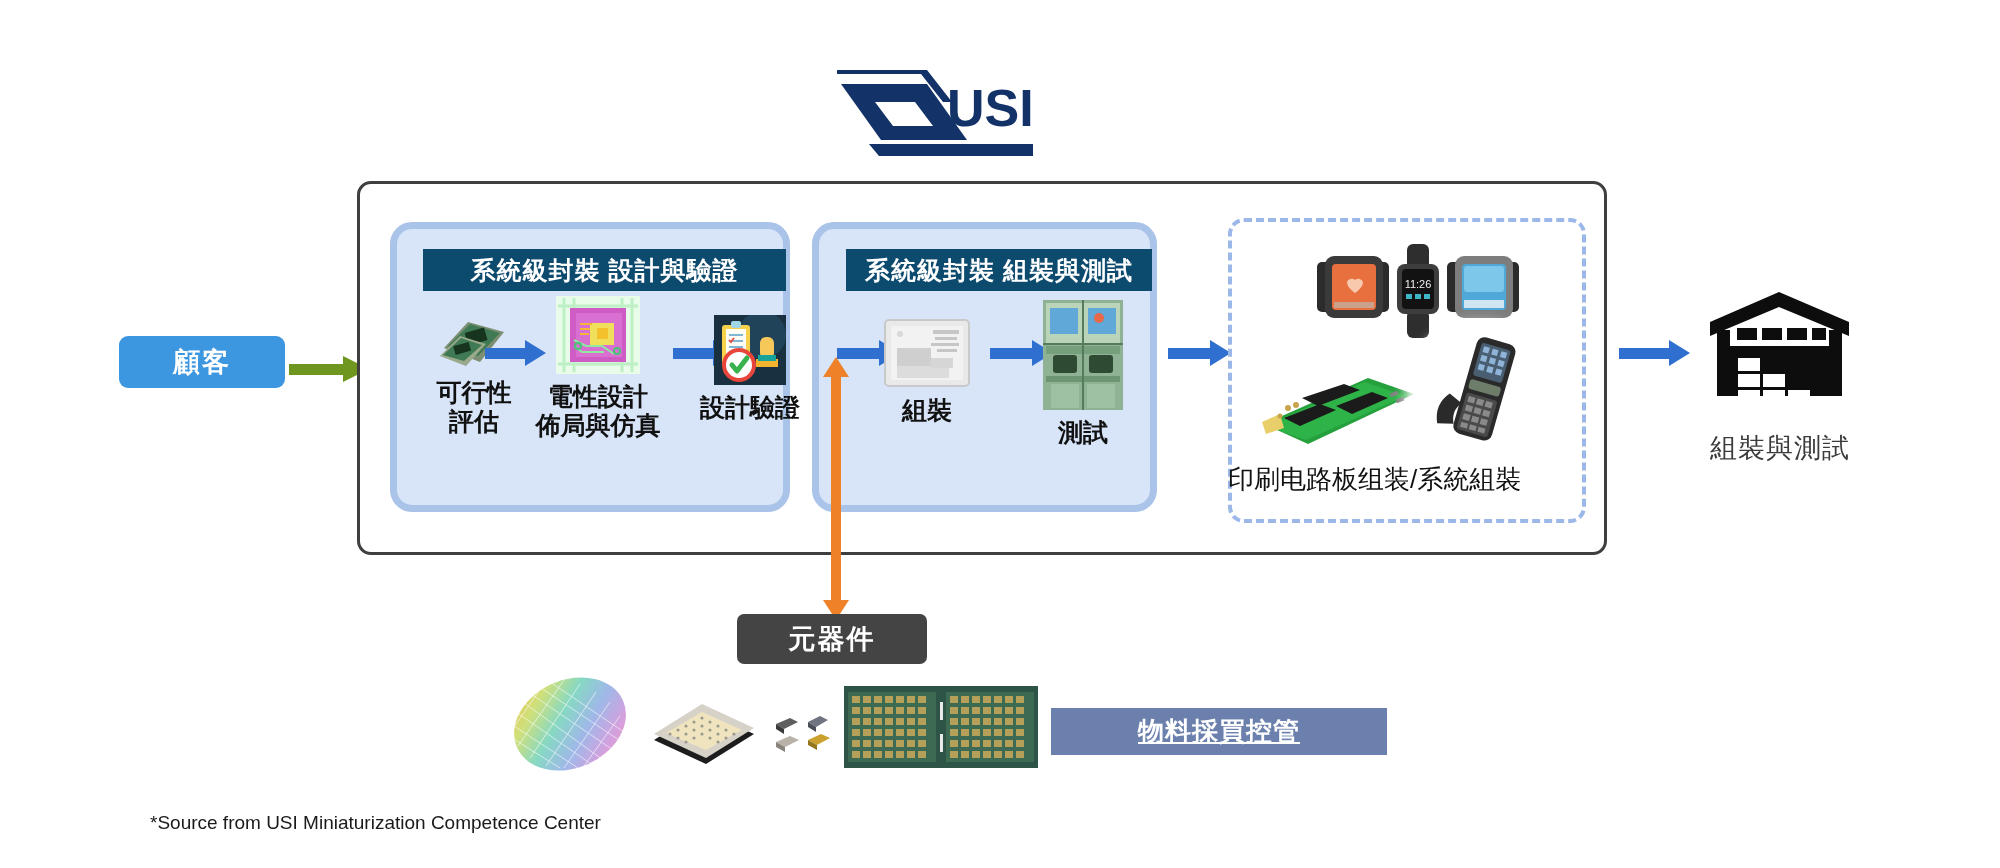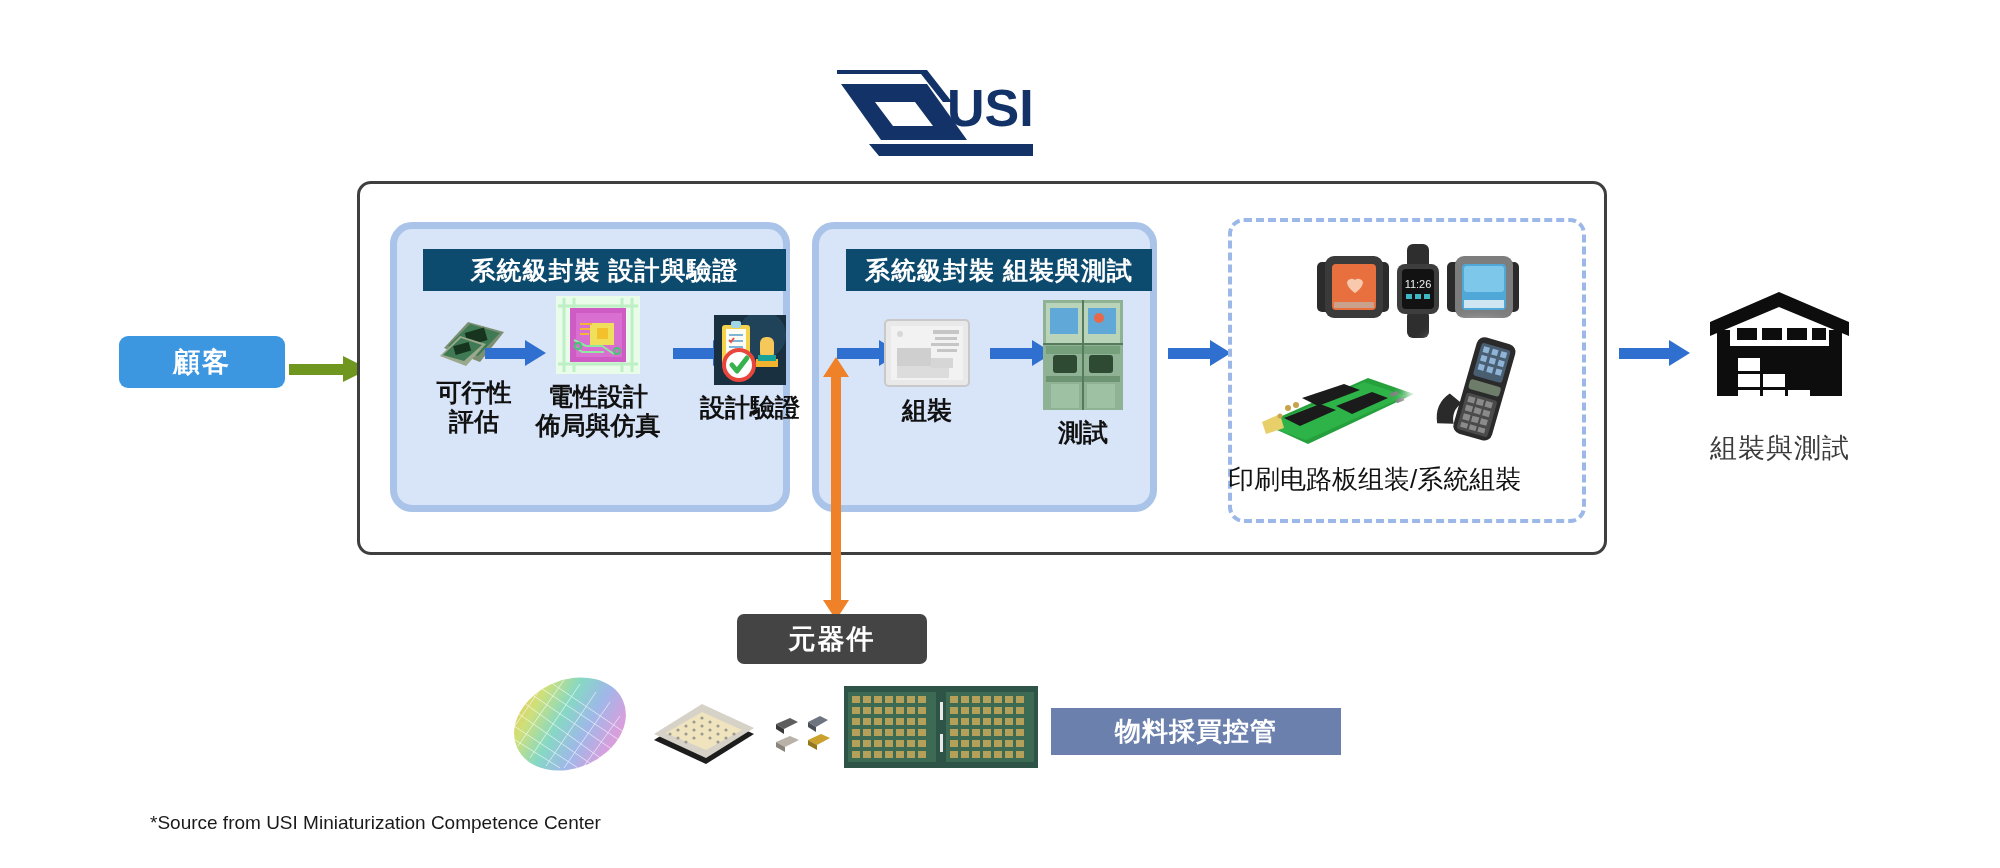--- a/index.html
+++ b/index.html
@@ -107,24 +107,24 @@
   
   #components-box{
     left:737px;top:614px;width:190px;height:50px;
     background:#444444;border-radius:7px;color:#fff;
     display:flex;align-items:center;justify-content:center;
     font-size:27px;font-weight:bold;letter-spacing:2px;
   }
 
   
   #procurement-box{
-    left:1051px;top:708px;width:290px;height:47px;
+    left:1051px;top:708px;width:336px;height:47px;
     background:#6b80ad;color:#fff;
     display:flex;align-items:center;justify-content:center;
-    font-size:26px;font-weight:bold;letter-spacing:1px;white-space:nowrap;
+    font-size:26px;font-weight:bold;letter-spacing:1px;white-space:nowrap;text-decoration:underline;
   }
 
   
   #footnote{
     left:150px;top:812px;font-size:19px;color:#1a1a1a;white-space:nowrap;
   }
   .oval-white{
     position:absolute;border-radius:50%;background:#ffffff;
     box-shadow:0 0 14px 10px #ffffff;
   }

